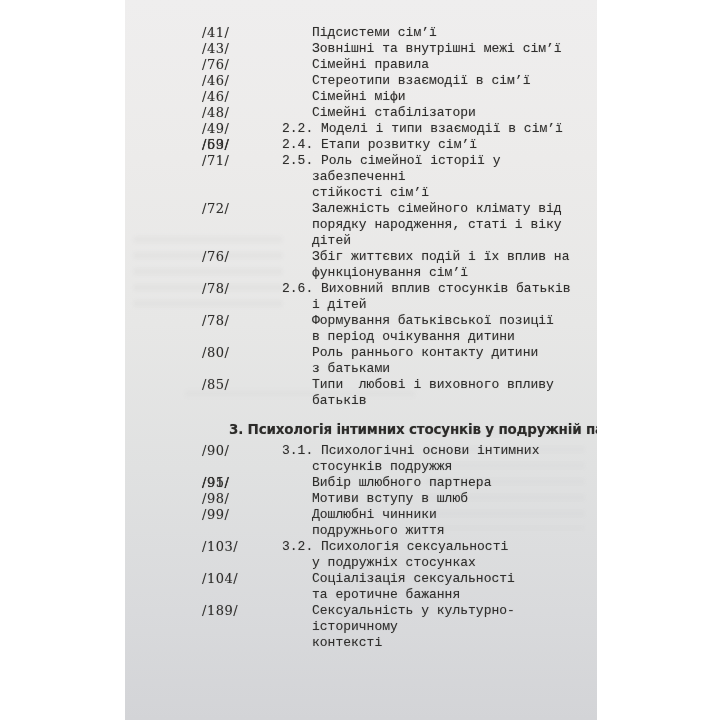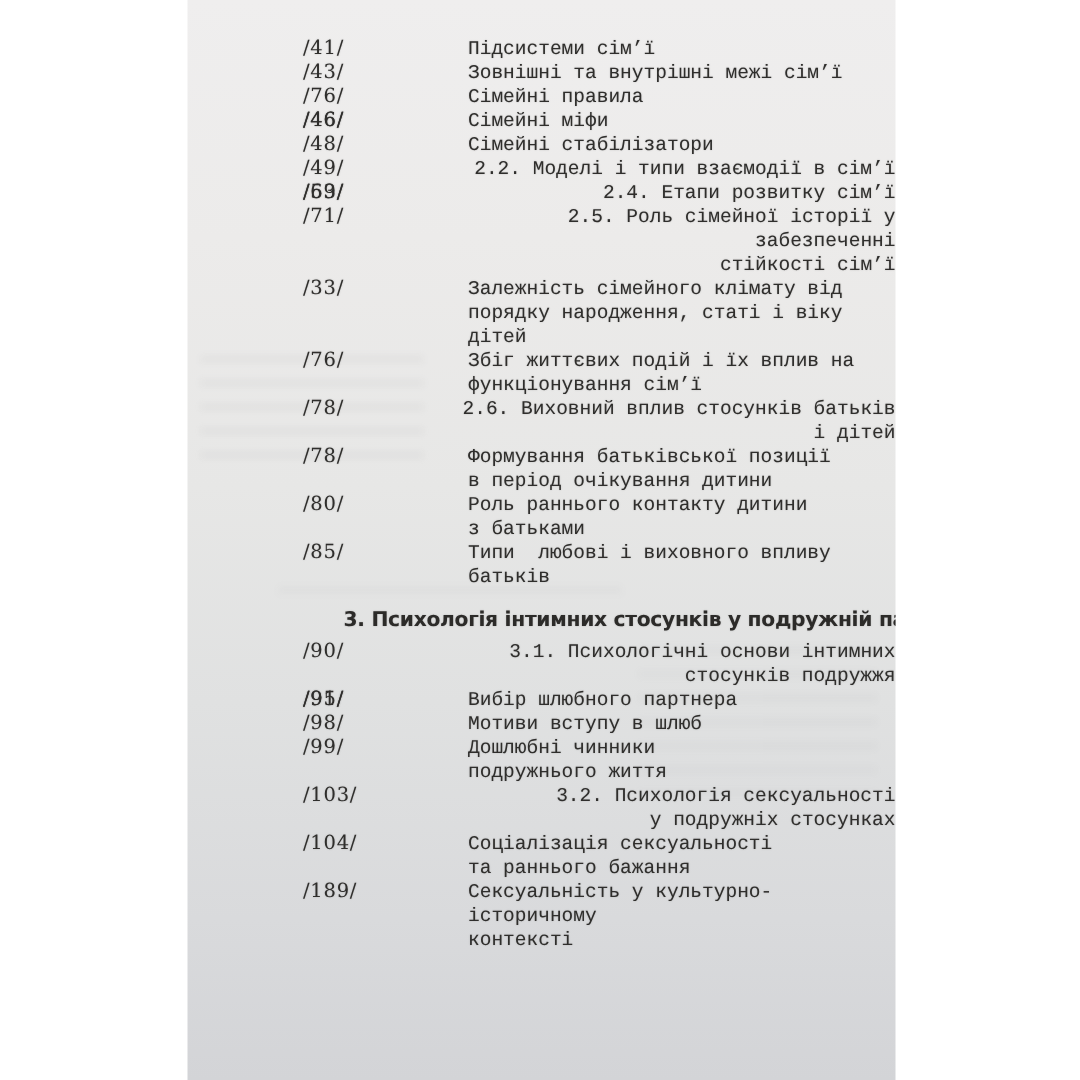--- a/index.html
+++ b/index.html
@@ -64,21 +64,20 @@
     white-space: nowrap;
   }
   .entry {
     margin-left: 187px;
     width: 285px;
     white-space: pre-wrap;
     font-family: Liberation Mono, monospace;
   }
   .entry.numbered {
     text-indent: -30px;
-    text-align: right;
   }
   .heading {
     margin: 12px 0 6px 104px;
     font-family: "DejaVu Sans", "Liberation Sans", sans-serif;
     font-weight: bold;
     font-size: 13.5px;
     white-space: nowrap;
     color: #2c2b29;
     letter-spacing: -0.2px;
   }
@@ -102,20 +101,21 @@
     <div class="entry">Зовнішні та внутрішні межі сім’ї</div>
   </div>
 
   <div class="row">
     <span class="pagenum">/76/</span>
     <div class="entry">Сімейні правила</div>
   </div>
 
   <div class="row">
     <span class="pagenum">/46/</span>
+    <div class="entry">Стереотипи взаємодії в сім’ї</div>
   </div>
 
   <div class="row">
     <span class="pagenum">/46/</span>
     <div class="entry">Сімейні міфи</div>
   </div>
 
   <div class="row">
     <span class="pagenum">/48/</span>
     <div class="entry">Сімейні стабілізатори</div>
@@ -135,21 +135,21 @@
     <div class="entry numbered">2.4. Етапи розвитку сім’ї</div>
   </div>
 
   <div class="row">
     <span class="pagenum">/71/</span>
     <div class="entry numbered">2.5. Роль сімейної історії у забезпеченні
 стійкості сім’ї</div>
   </div>
 
   <div class="row">
-    <span class="pagenum">/33/</span>
+    <span class="pagenum">/72/</span>
     <div class="entry">Залежність сімейного клімату від
 порядку народження, статі і віку дітей</div>
   </div>
 
   <div class="row">
     <span class="pagenum">/76/</span>
     <div class="entry">Збіг життєвих подій і їх вплив на
 функціонування сім’ї</div>
   </div>
 
@@ -207,21 +207,21 @@
 
   <div class="row">
     <span class="pagenum">/103/</span>
     <div class="entry numbered">3.2. Психологія сексуальності
 у подружніх стосунках</div>
   </div>
 
   <div class="row">
     <span class="pagenum">/104/</span>
     <div class="entry">Соціалізація сексуальності
-та раннього бажання</div>
+та еротичне бажання</div>
   </div>
 
   <div class="row">
     <span class="pagenum">/189/</span>
     <div class="entry">Сексуальність у культурно-історичному
 контексті</div>
   </div>
 </div>
   </div>
 </div>

